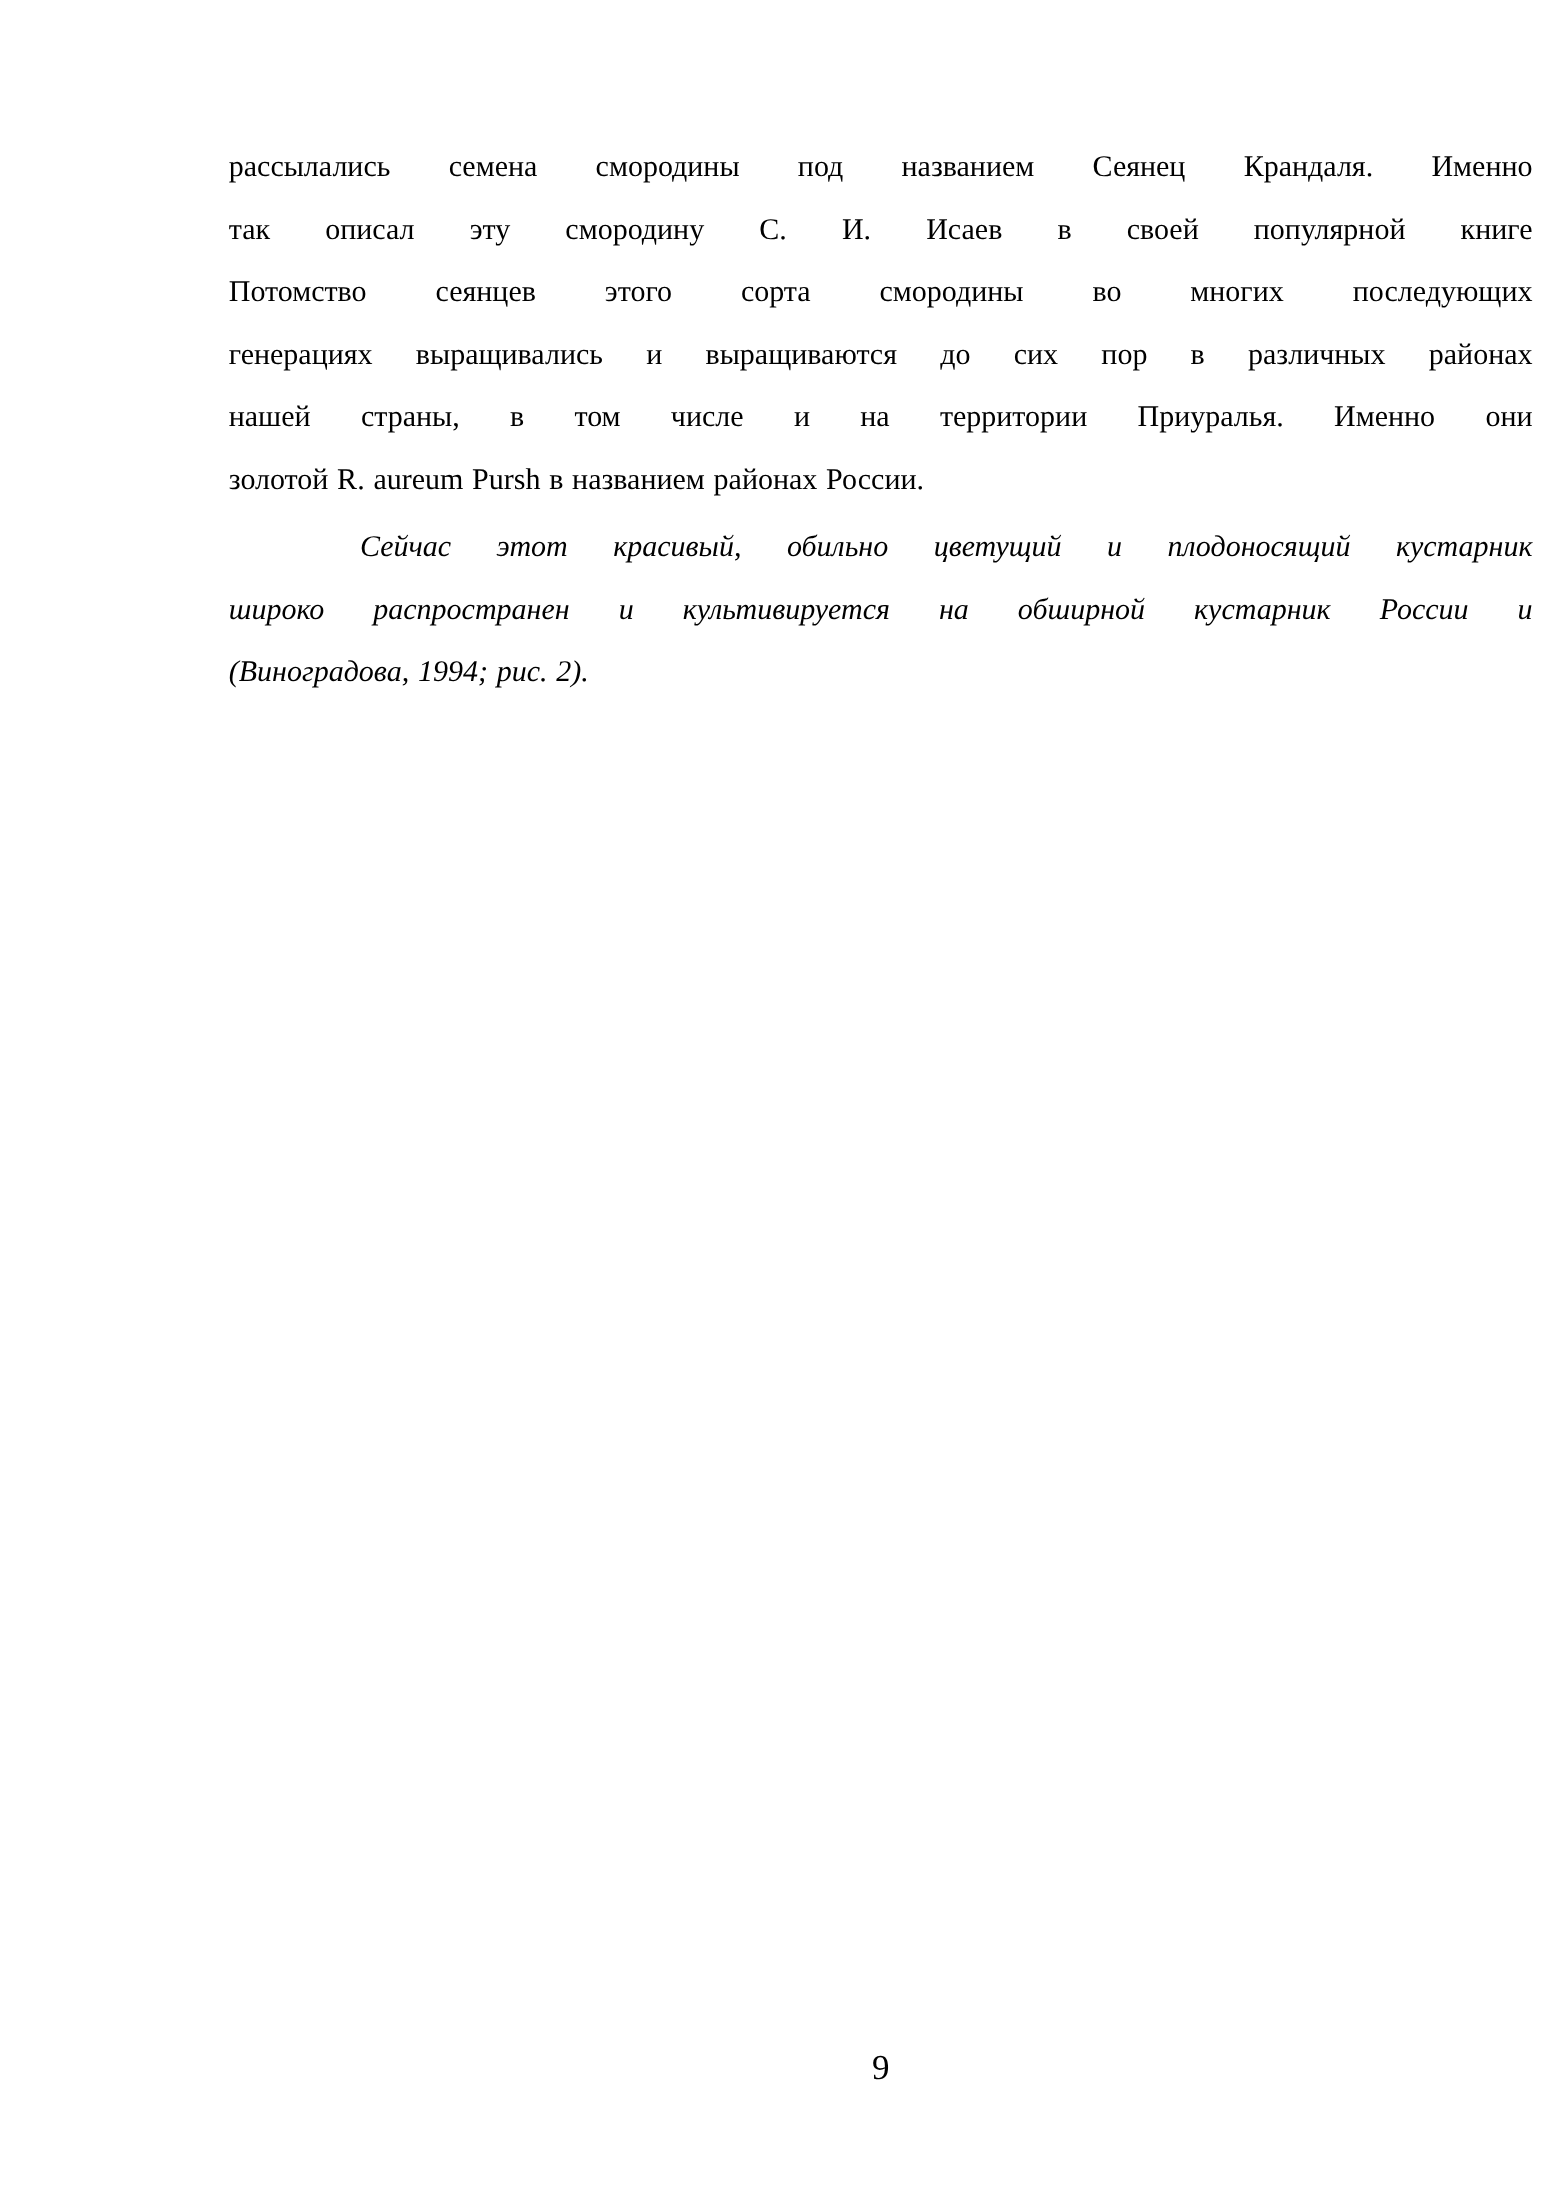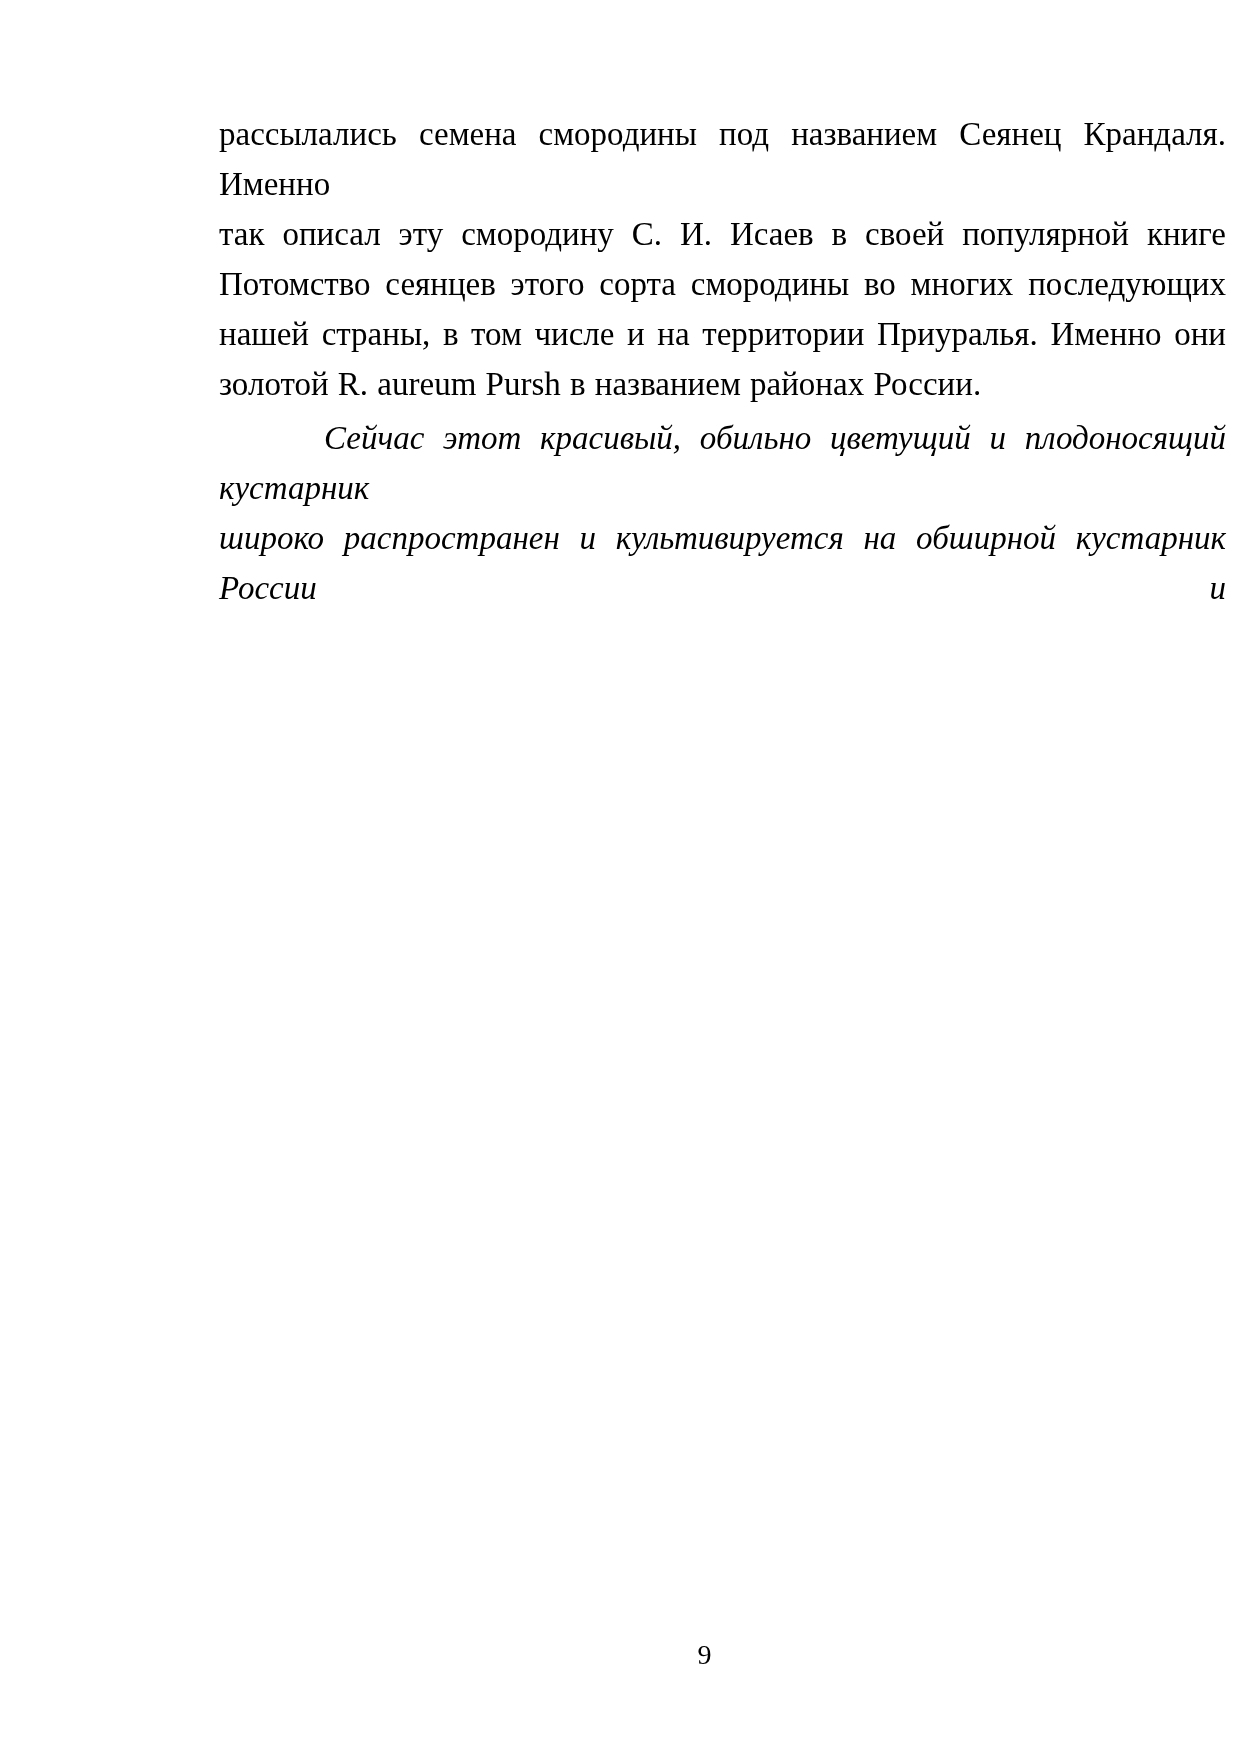--- a/index.html
+++ b/index.html
@@ -24,26 +24,25 @@
   }
   .paragraph {
     margin: 0;
     padding: 0;
   }
   .paragraph + .paragraph {
     margin-top: 4px;
     font-style: italic;
   }
   .line {
-    font-size: 33px;
+    font-size: 24px;
     line-height: 50px;
     text-align: justify;
     text-align-last: justify;
     word-spacing: 1px;
-    margin-left: 36px;
   }
   .line.last-line {
     text-align-last: left;
   }
   .line.first-line-indent {
     text-indent: 105px;
   }
   .page-number {
     position: absolute;
     left: 183px;
@@ -57,25 +56,27 @@
 </head>
 <body>
 
 <div class="page">
   <div class="content">
 
     <div class="paragraph">
       <div class="line">рассылались семена смородины под названием Сеянец Крандаля. Именно</div>
       <div class="line">так описал эту смородину С. И. Исаев в своей популярной книге</div>
       <div class="line">Потомство сеянцев этого сорта смородины во многих последующих</div>
+      <div class="line">генерациях выращивались и выращиваются до сих пор в различных районах</div>
       <div class="line">нашей страны, в том числе и на территории Приуралья. Именно они</div>
       <div class="line last-line">золотой R. aureum Pursh в названием районах России.</div>
     </div>
 
     <div class="paragraph">
       <div class="line first-line-indent">Сейчас этот красивый, обильно цветущий и плодоносящий кустарник</div>
       <div class="line">широко распространен и культивируется на обширной кустарник России и</div>
+      <div class="line last-line">(Виноградова, 1994; рис. 2).</div>
     </div>
 
   </div>
 
   <div class="page-number">9</div>
 </div>
 
 </body></html>

